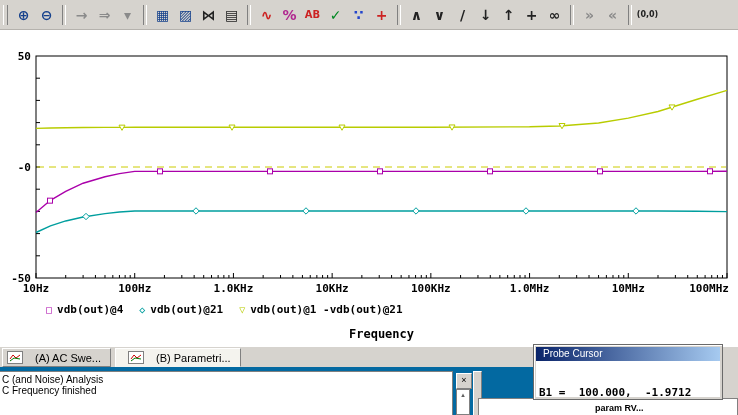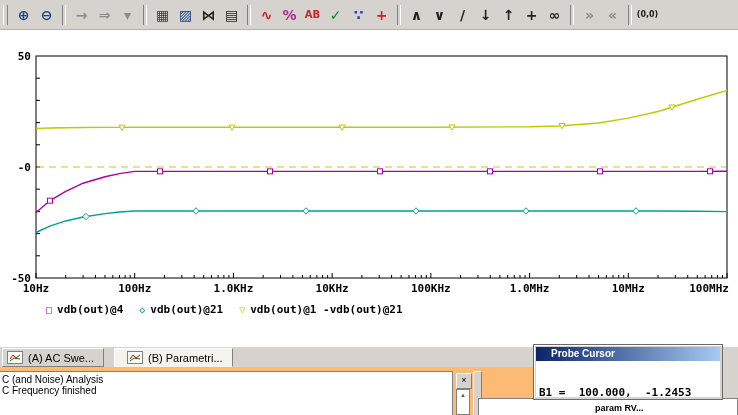--- a/index.html
+++ b/index.html
@@ -22,48 +22,48 @@
   .legend{position:absolute;left:46px;top:273px;display:flex;gap:16px;
           font-family:"DejaVu Sans Mono",monospace;font-size:11px;font-weight:bold;color:#000;}
   .legend-item{display:flex;align-items:center;}
   .legend-marker{margin-right:5px;font-size:10px;}
   .x-title{position:absolute;left:36px;width:691px;top:297px;text-align:center;
            font-family:"DejaVu Sans Mono",monospace;font-size:12px;font-weight:bold;color:#000;}
 
   
   .tabbar{position:absolute;top:347px;left:0;width:738px;height:20px;background:#d6d3ce;
           display:flex;align-items:flex-start;padding:1px 0 0 2px;box-sizing:border-box;}
-  .tab{display:flex;align-items:center;gap:5px;height:17px;padding:0 9px 0 4px;font-size:11px;color:#000;
-       background:#d6d3ce;border:1px solid #808080;border-top-color:#fff;border-left-color:#fff;margin-right:10px;cursor:default;}
+  .tab{display:flex;align-items:center;gap:12px;height:17px;padding:0 9px 0 4px;font-size:11px;color:#000;
+       background:#d6d3ce;border:1px solid #808080;border-top-color:#fff;border-left-color:#fff;margin-right:4px;cursor:default;}
   .tab.active{background:#f4f3ee;border-bottom-color:#f4f3ee;padding-left:12px;}
   .tab-icon{width:14px;height:11px;background:#fff;border:1px solid #808080;display:inline-block;}
 
   
-  .statusarea{position:absolute;top:367px;left:0;width:614px;height:48px;background:#fdba74;}
+  .statusarea{position:absolute;top:367px;left:0;width:614px;height:48px;background:#0369a1;}
   .output{position:absolute;left:0;top:4px;width:453px;height:44px;background:#fff;
           border-top:1px solid #808080;border-right:1px solid #808080;
           font-size:10px;line-height:11px;color:#000;padding:2px 0 0 2px;overflow:hidden;box-sizing:border-box;}
   .close-btn{position:absolute;left:456px;top:6px;width:14px;height:14px;background:#d6d3ce;
              border:1px solid;border-color:#fff #808080 #808080 #fff;
              font-size:9px;line-height:12px;text-align:center;color:#000;cursor:default;}
   .mini-panel{position:absolute;left:456px;top:22px;width:14px;height:26px;background:#fff;border:1px solid #808080;box-sizing:border-box;}
   .mini-arrow{font-size:7px;color:#606060;text-align:center;line-height:9px;}
   .splitter{position:absolute;left:473px;top:4px;width:7px;height:44px;background:#d6d3ce;
             border-left:1px solid #fff;border-top:1px solid #fff;border-right:1px solid #808080;}
 
   
   .bg-fragment{position:absolute;left:478px;top:398px;width:260px;height:32px;background:#fff;
                border:1px solid #808080;box-sizing:border-box;z-index:4;
                font-size:9px;font-weight:bold;color:#000;padding:4px 0 0 116px;}
 
   
   .probe{position:absolute;left:533px;top:344px;width:190px;height:56px;z-index:10;
          background:#d6d3ce;border:1px solid #6a6a6a;box-shadow:inset 1px 1px 0 #fff;box-sizing:border-box;}
   .probe-title{height:18px;margin:2px 2px 0 2px;background:linear-gradient(to right,#0a246a,#a6caf0);
-               color:#fff;font-size:10px;line-height:13px;padding-left:15px;cursor:default;font-weight:bold;}
+               color:#fff;font-size:10px;line-height:13px;padding-left:7px;cursor:default;}
   .probe-body{position:absolute;left:2px;right:2px;top:16px;bottom:2px;background:#fff;
               font-family:"DejaVu Sans Mono",monospace;font-size:11px;font-weight:bold;color:#000;
               line-height:12.5px;white-space:pre;padding:1px 0 0 3px;overflow:hidden;}
 </style>
 </head>
 <body>
 
 <div class="toolbar">
   <div class="grip"></div>
   <div class="tb-groups">
@@ -233,20 +233,21 @@
     </div>
     <div class="legend-item">
       <span class="legend-marker" style="color: rgb(0, 158, 158);">◇</span>
       <span>vdb(out)@21</span>
     </div>
     <div class="legend-item">
       <span class="legend-marker" style="color: rgb(184, 204, 0);">▽</span>
       <span>vdb(out)@1 -vdb(out)@21</span>
     </div>
   </div>
+  <div class="x-title">Frequency</div>
 </div>
 
 <div class="tabbar">
   <div class="tab">
     <span class="tab-icon">
       <svg width="14" height="11">
           <polyline points="2,7 5,3 8,6 12,3" stroke="#cc0000" fill="none"></polyline>
           <polyline points="2,9 6,6 12,7" stroke="#007700" fill="none"></polyline>
         </svg>
     </span>
@@ -275,17 +276,17 @@
   <div class="splitter"></div>
 </div>
 
 <div class="bg-fragment">
   <span>param RV...</span>
 </div>
 
 <div class="probe">
   <div class="probe-title">Probe Cursor</div>
   <div class="probe-body">
-    <div>B1 =  100.000,  -1.2453</div>
+    <div>B1 =  100.000,  -1.9712</div>
     
     
   </div>
 </div>
 
 </body></html>

